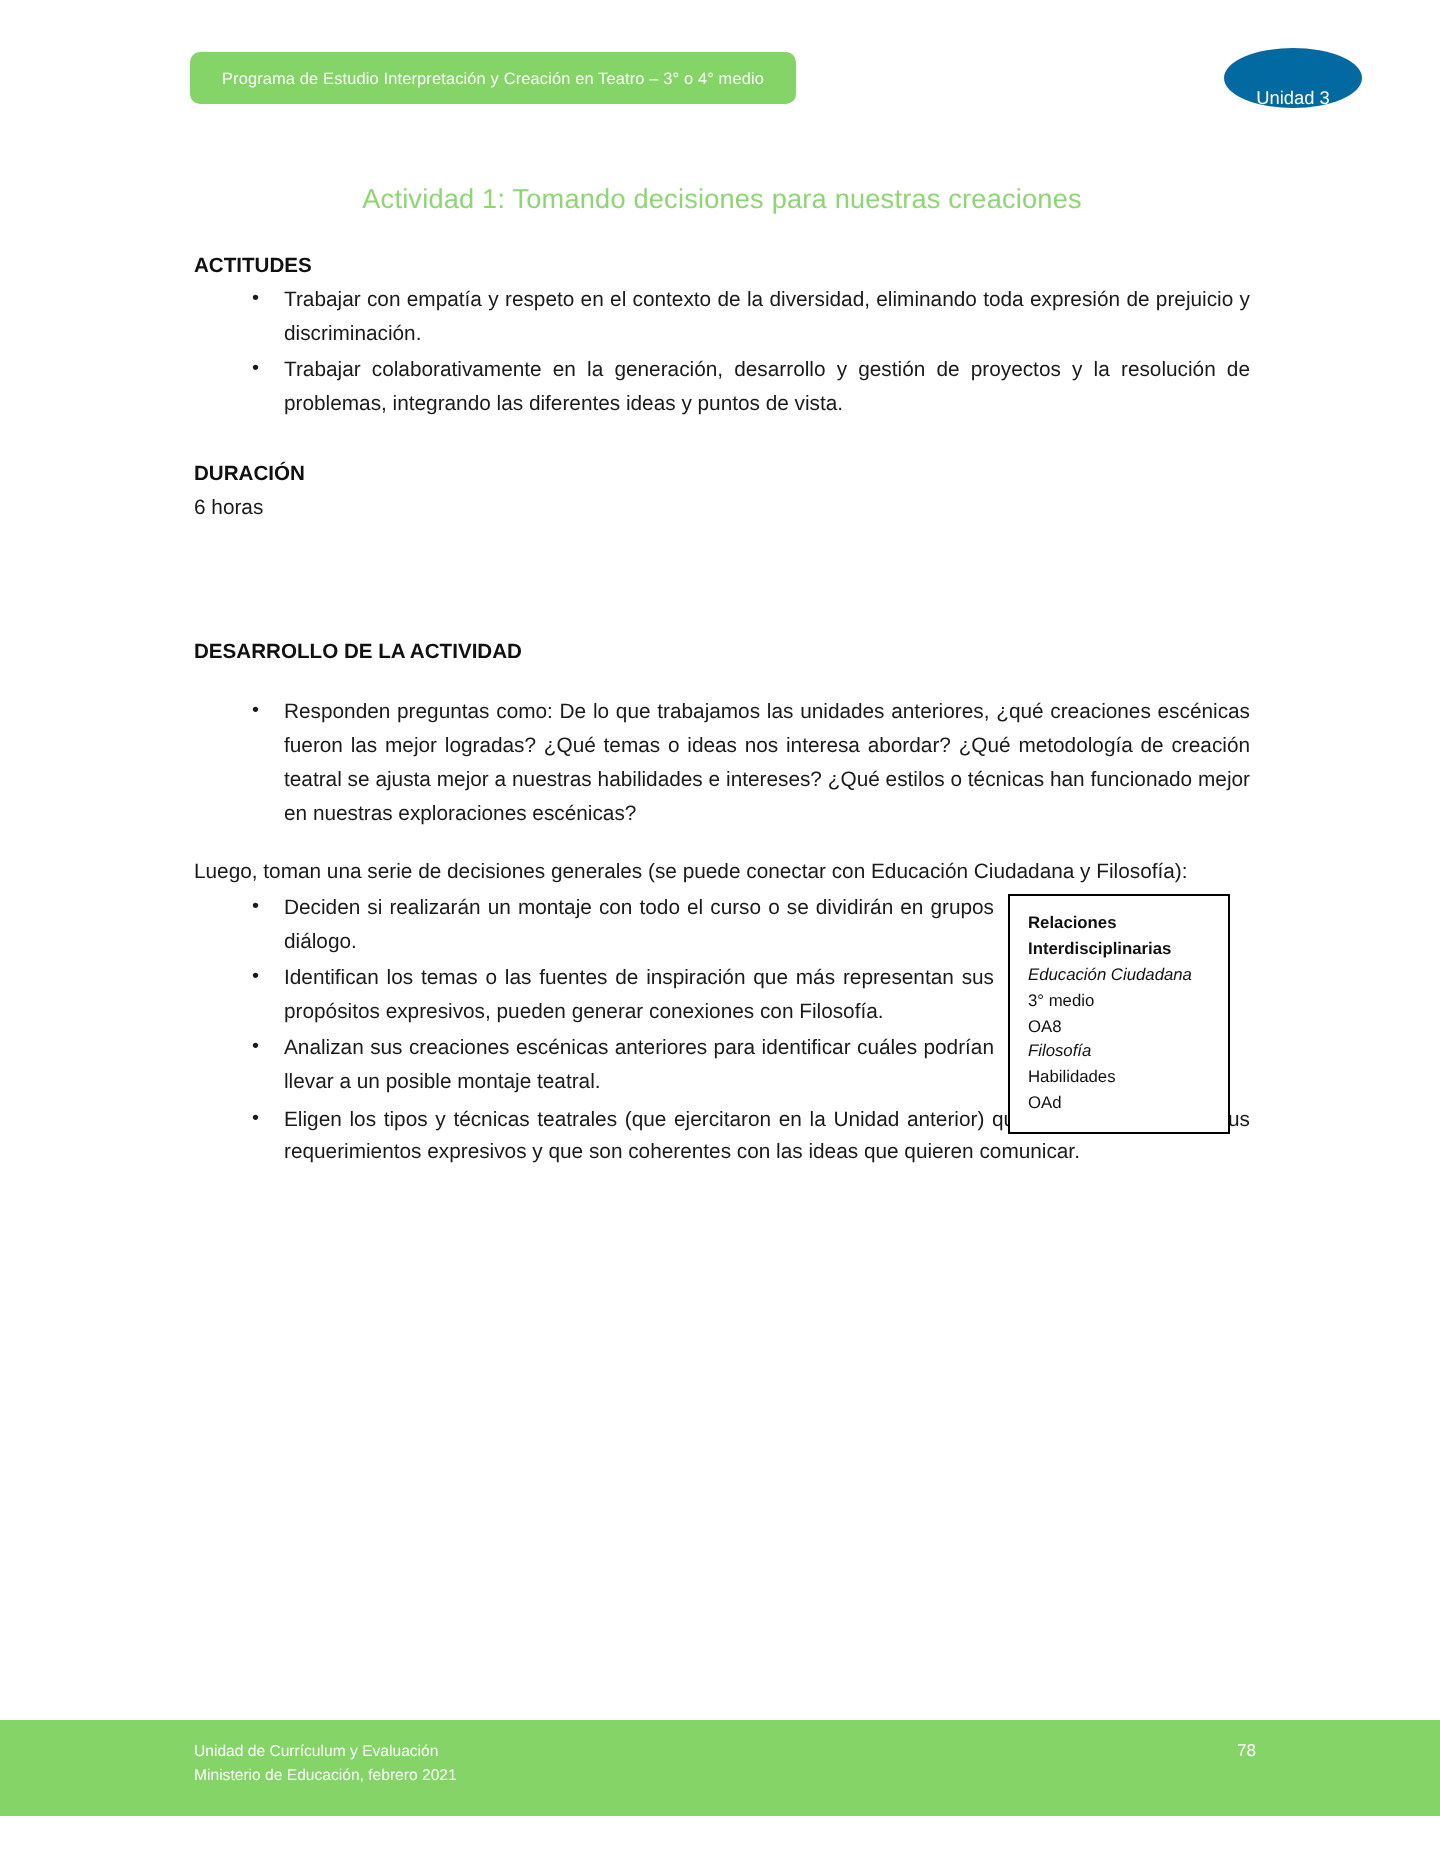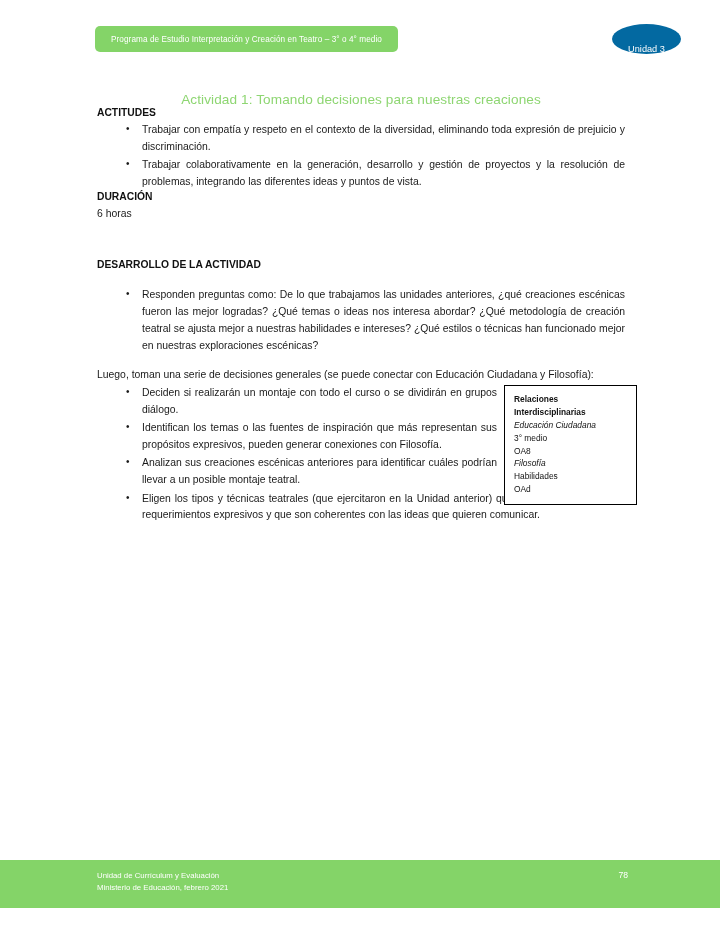--- a/index.html
+++ b/index.html
@@ -97,20 +97,21 @@
     color: #111;
     text-align: justify;
     line-height: 1.45;
   }
 
   
   .section-heading {
     font-weight: bold;
     font-size: 10.3px;
     color: #111;
+    margin-top: 21px;
     margin-bottom: 4px;
   }
   .para {
     font-size: 10.4px;
     line-height: 1.62;
     color: #1a1a1a;
     text-align: justify;
     margin: 0 0 2px 0;
   }
   .para.plain { text-align: left; }
@@ -142,21 +143,21 @@
   .spacer-sm { height: 11px; }
 
   
   .rel-wrap {
     position: relative;
   }
   .rel-box {
     position: absolute;
     left: 407px;
     top: 0px;
-    width: 133px;
+    width: 111px;
     border: 1.3px solid #000;
     background: #fff;
     padding: 7px 8px 8px 9px;
     font-size: 8.4px;
     line-height: 1.52;
     color: #111;
     z-index: 5;
   }
   .rel-box .b { font-weight: bold; }
   .rel-box .i { font-style: italic; }

